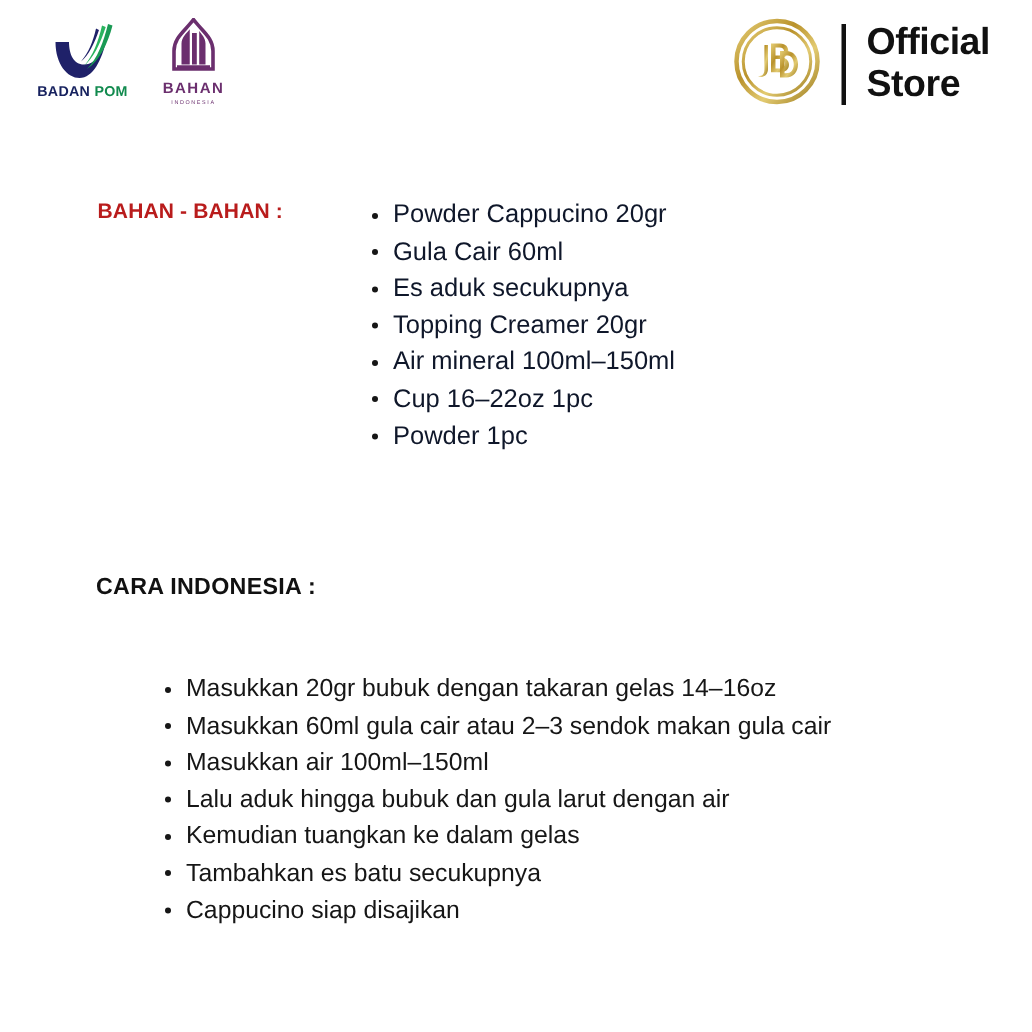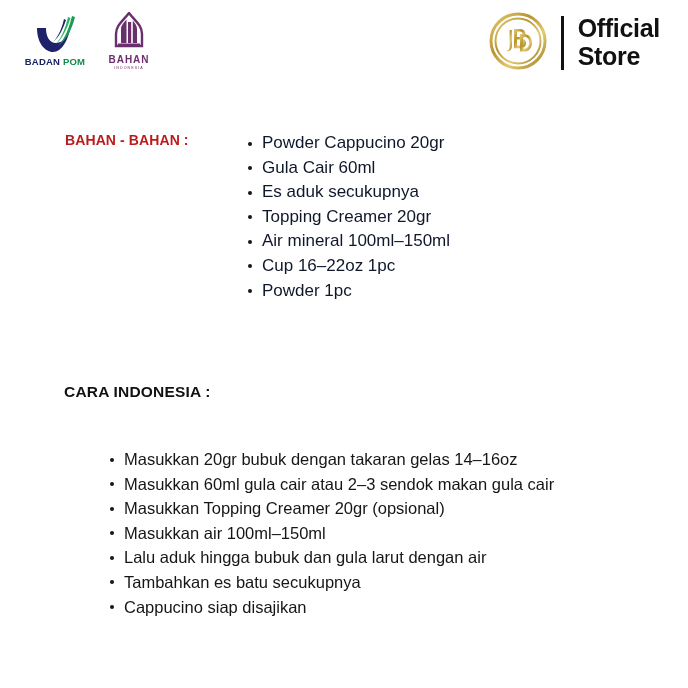--- a/index.html
+++ b/index.html
@@ -256,21 +256,21 @@
       <li>Cup 16–22oz 1pc</li>
       <li>Powder 1pc</li>
     </ul>
   </div>
 
   <div class="steps-section">
     <div class="steps-heading">CARA INDONESIA :</div>
     <ul class="steps-list">
       <li>Masukkan 20gr bubuk dengan takaran gelas 14–16oz</li>
       <li>Masukkan 60ml gula cair atau 2–3 sendok makan gula cair</li>
-      <li>Masukkan Topping Creamer 20gr (opsional)</li>
       <li>Masukkan air 100ml–150ml</li>
       <li>Lalu aduk hingga bubuk dan gula larut dengan air</li>
+      <li>Kemudian tuangkan ke dalam gelas</li>
       <li>Tambahkan es batu secukupnya</li>
       <li>Cappucino siap disajikan</li>
     </ul>
   </div>
 
 </div>
 
 </body></html>

